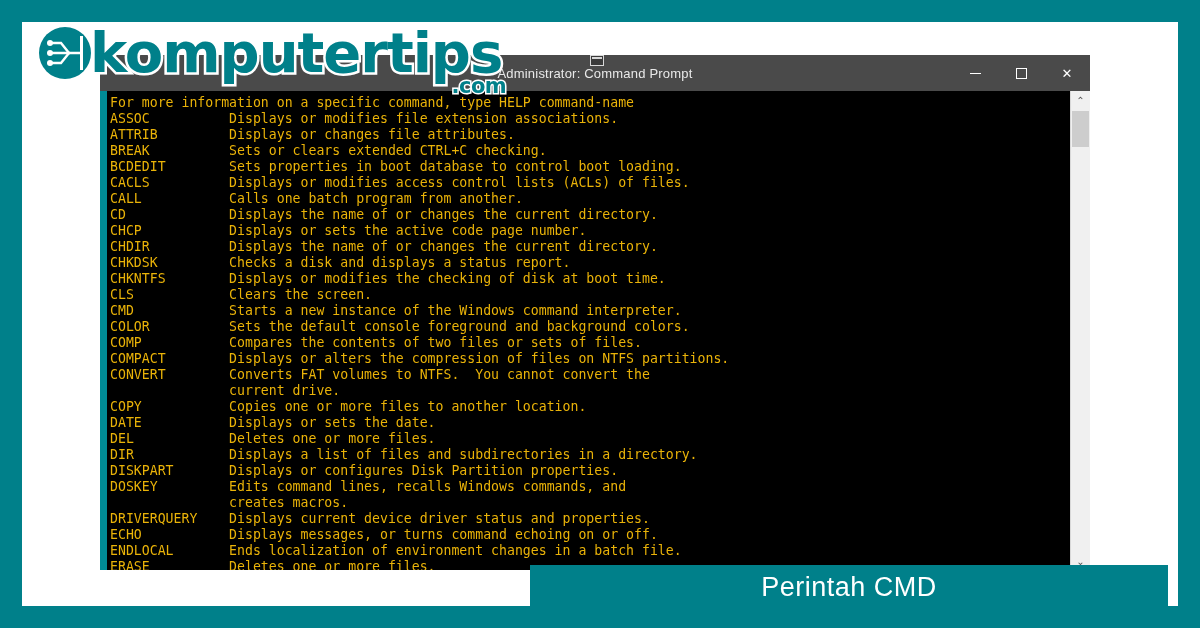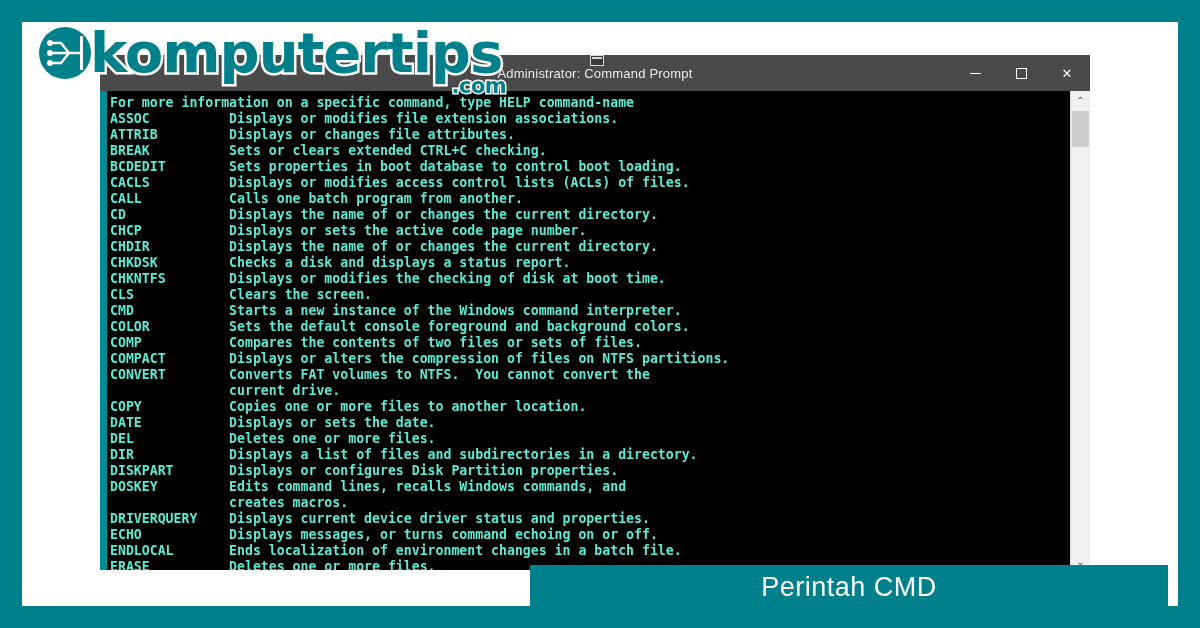--- a/index.html
+++ b/index.html
@@ -131,23 +131,22 @@
     background: #000000;
     overflow: hidden;
   }
   #console-lines {
     position: absolute;
     left: 3px;
     top: 4px;
     font-family: "DejaVu Sans Mono", monospace;
     font-size: 13.2px;
     line-height: 16px;
-    color: #5eead4;
+    color: #eab308;
     white-space: pre;
-    font-weight: bold;
   }
   .cline { height: 16px; }
 
   
   #cmd-scrollbar {
     position: absolute;
     right: 0;
     top: 36px;
     width: 20px;
     height: 479px;

